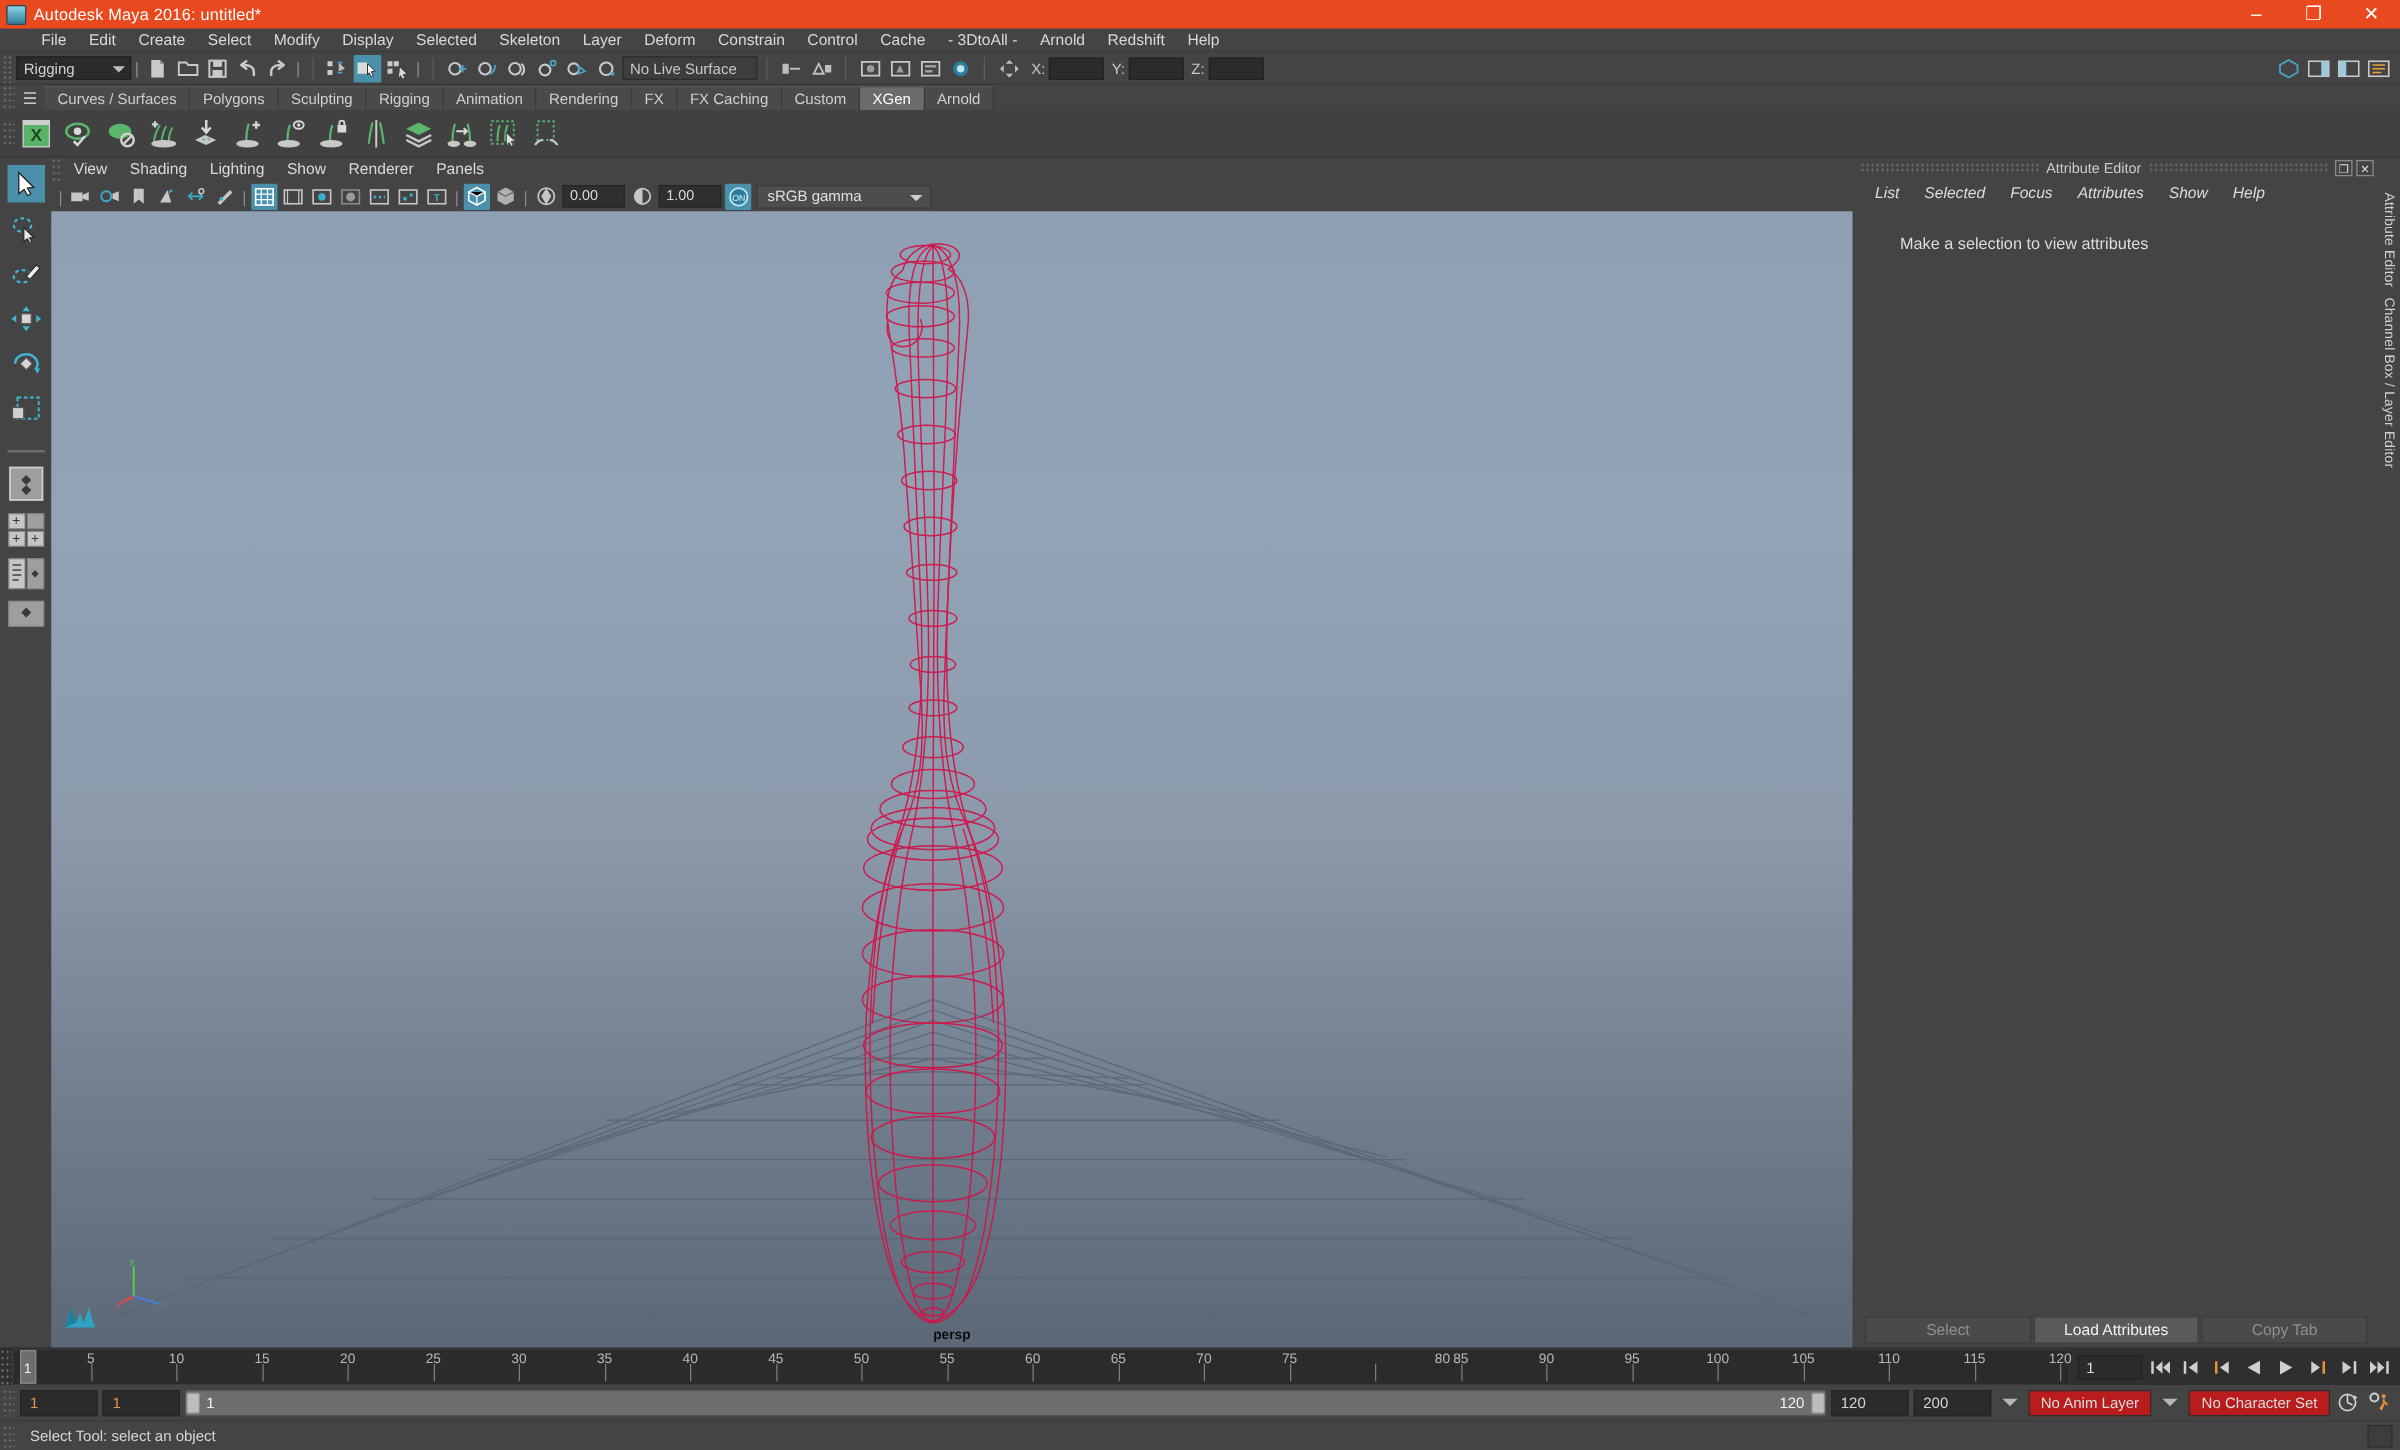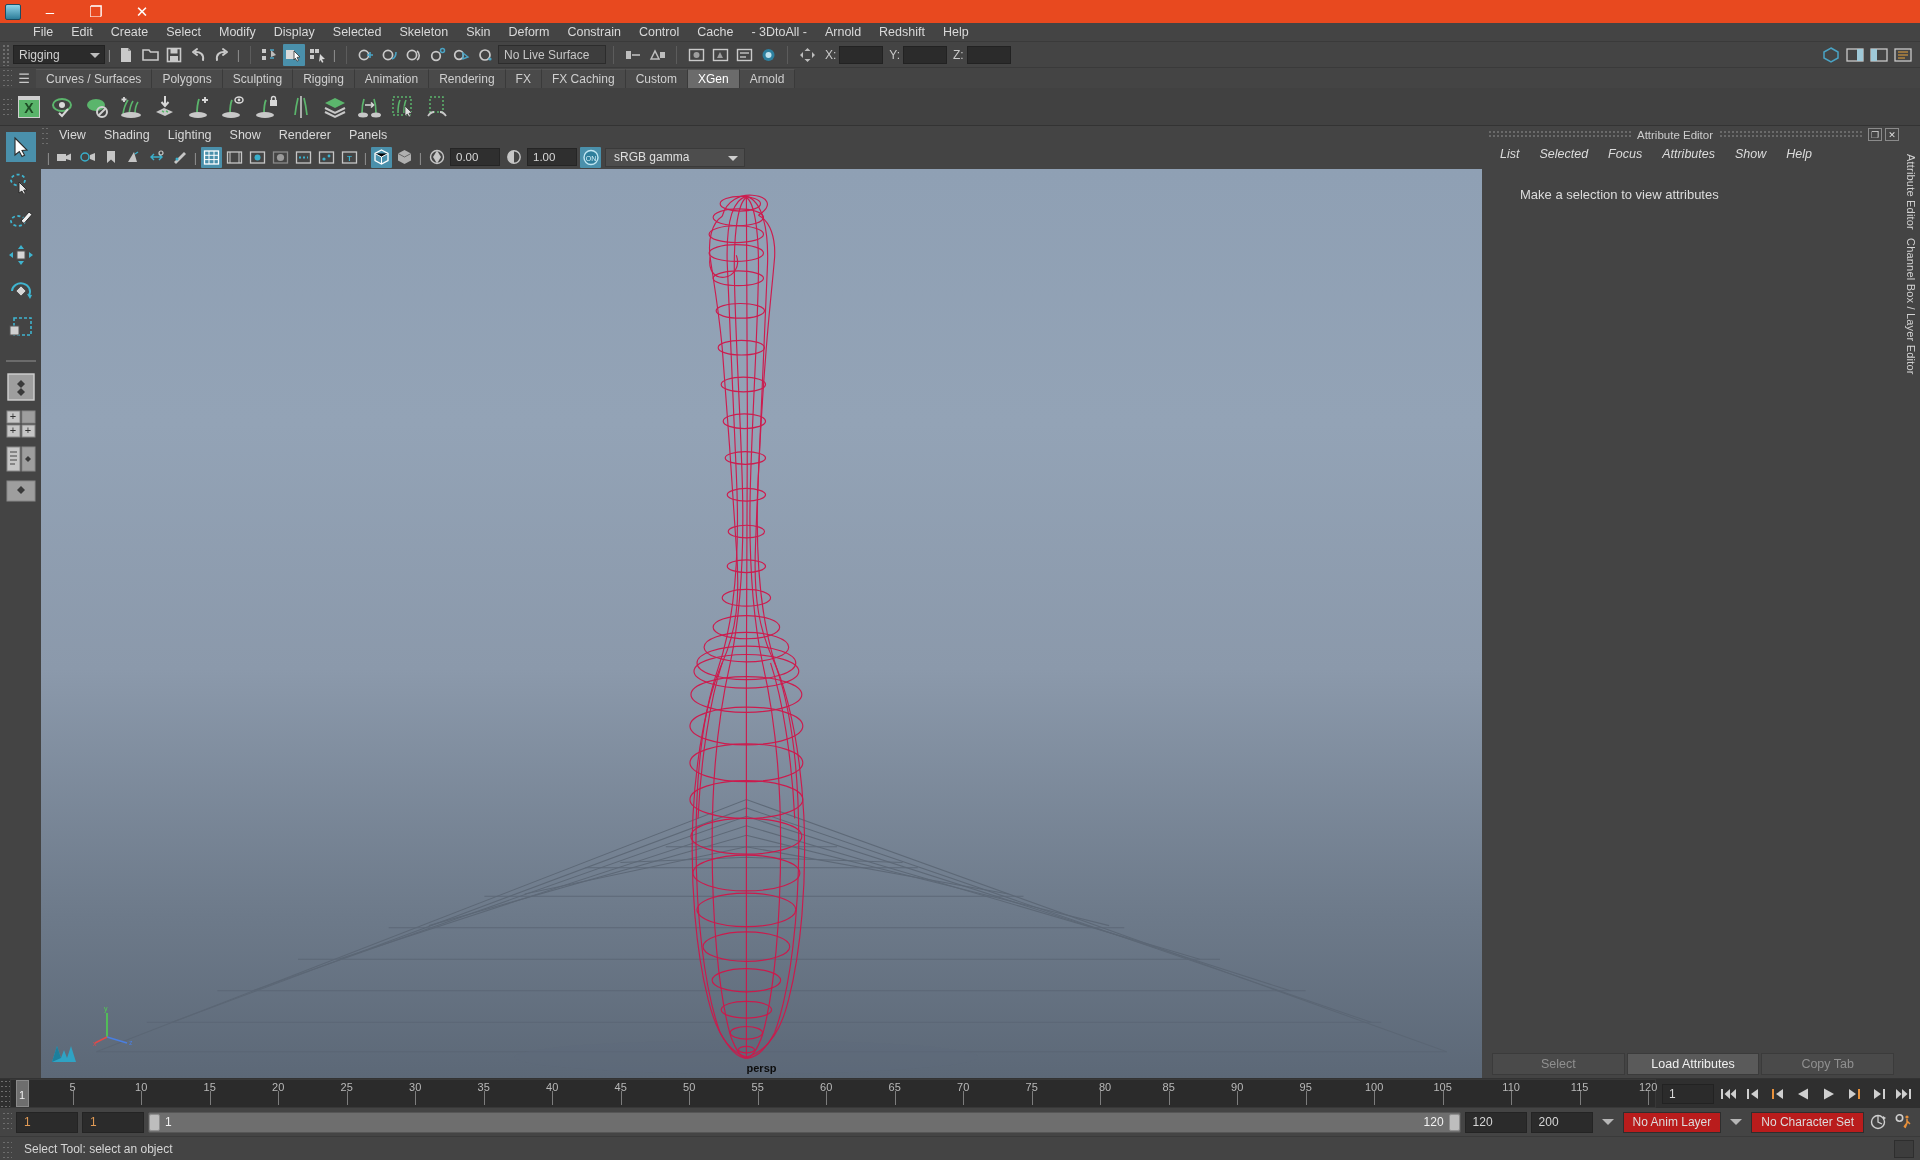--- a/index.html
+++ b/index.html
@@ -156,37 +156,38 @@
   .statustext { font-size:12px; color:#d6d6d6; padding-left:12px;}
   .sbright { margin-left:auto; width: 20px; height: 18px; margin-right:6px; background:#3d3d3d; border:1px solid #2e2e2e;}
 </style>
 </head>
 <body>
 
 <div id="app">
 
   <div class="titlebar">
     <div class="tb-icon"></div>
+    <div class="tb-title">Autodesk Maya 2016: untitled*</div>
     <div class="winbtns">
       <div class="winbtn">–</div>
       <div class="winbtn">❐</div>
       <div class="winbtn close">✕</div>
     </div>
   </div>
 
   <div class="menubar">
     <div class="mi">File</div>
     <div class="mi">Edit</div>
     <div class="mi">Create</div>
     <div class="mi">Select</div>
     <div class="mi">Modify</div>
     <div class="mi">Display</div>
     <div class="mi">Selected</div>
     <div class="mi">Skeleton</div>
-    <div class="mi">Skin</div>
+    <div class="mi">Layer</div>
     <div class="mi">Deform</div>
     <div class="mi">Constrain</div>
     <div class="mi">Control</div>
     <div class="mi">Cache</div>
     <div class="mi">- 3DtoAll -</div>
     <div class="mi">Arnold</div>
     <div class="mi">Redshift</div>
     <div class="mi">Help</div>
   </div>
 
@@ -849,21 +850,21 @@
         <div class="tlnum" style="left: 746.65px;">55</div>
         <div class="tltick" style="left: 815.15px;"></div>
         <div class="tlnum" style="left: 815.15px;">60</div>
         <div class="tltick" style="left: 883.65px;"></div>
         <div class="tlnum" style="left: 883.65px;">65</div>
         <div class="tltick" style="left: 952.15px;"></div>
         <div class="tlnum" style="left: 952.15px;">70</div>
         <div class="tltick" style="left: 1020.65px;"></div>
         <div class="tlnum" style="left: 1020.65px;">75</div>
         <div class="tltick" style="left: 1089.15px;"></div>
-        <div class="tlnum" style="left: 1094px;">80</div>
+        <div class="tlnum" style="left: 1143px;">80</div>
         <div class="tltick" style="left: 1157.65px;"></div>
         <div class="tlnum" style="left: 1157.65px;">85</div>
         <div class="tltick" style="left: 1226.15px;"></div>
         <div class="tlnum" style="left: 1226.15px;">90</div>
         <div class="tltick" style="left: 1294.65px;"></div>
         <div class="tlnum" style="left: 1294.65px;">95</div>
         <div class="tltick" style="left: 1363.15px;"></div>
         <div class="tlnum" style="left: 1363.15px;">100</div>
         <div class="tltick" style="left: 1431.65px;"></div>
         <div class="tlnum" style="left: 1431.65px;">105</div>

